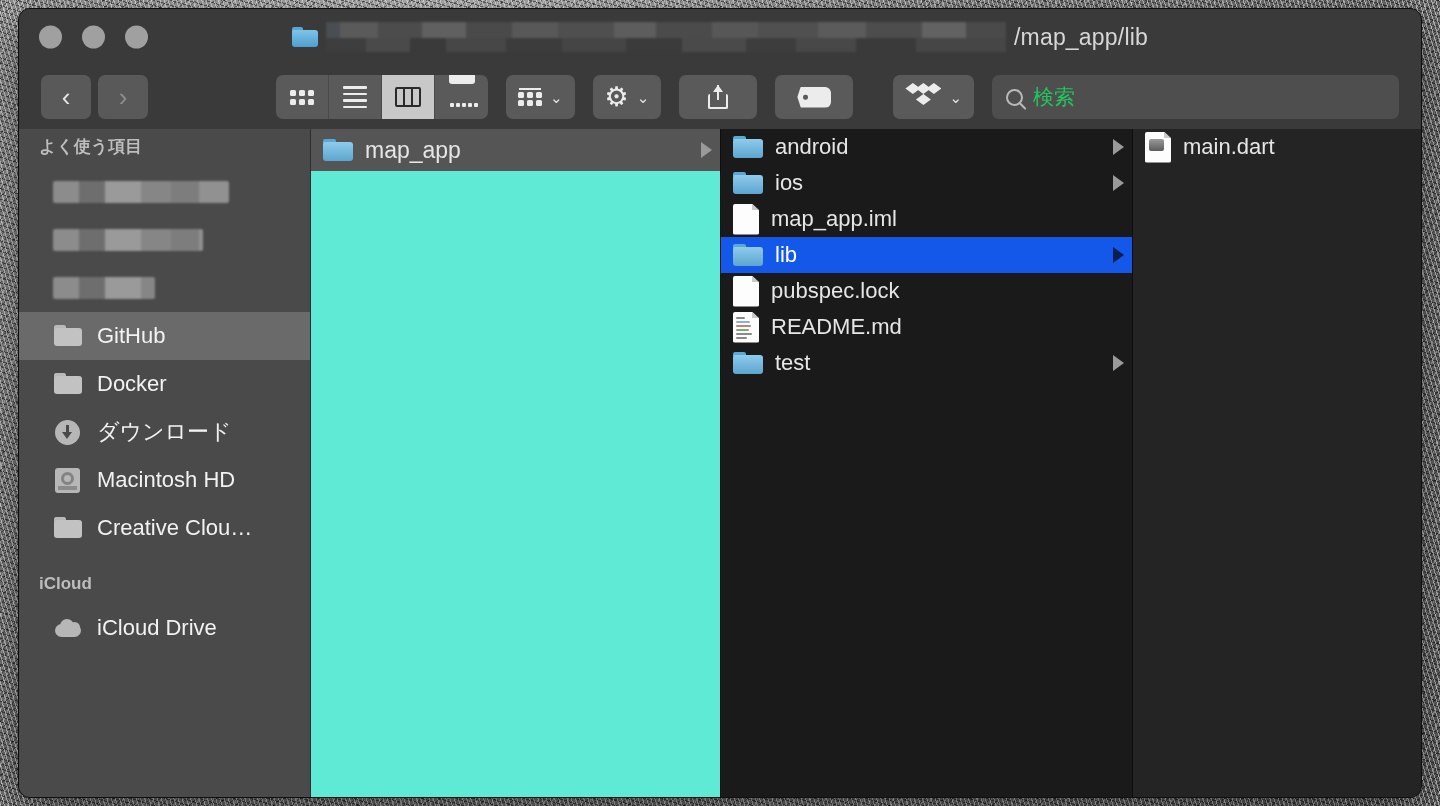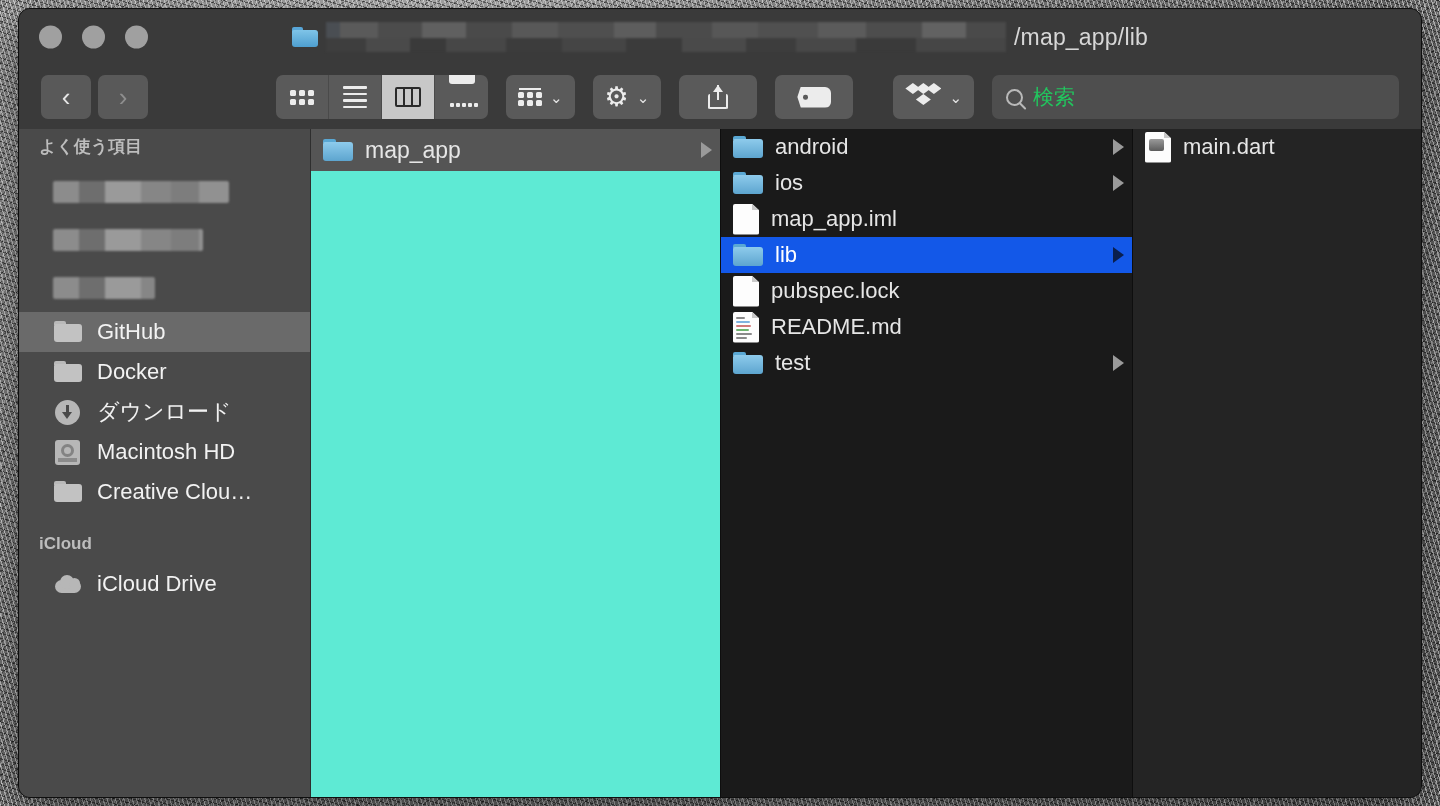--- a/index.html
+++ b/index.html
@@ -221,21 +221,21 @@
     background: #4a4a4a;
     overflow: hidden;
     border-right: 1px solid #2e2e2e;
   }
   .sb-header {
     color: #bdbdbd; font-size: 17px; font-weight: 600;
     padding: 6px 0 10px 20px;
   }
   .sb-item {
     display: flex; align-items: center; gap: 14px;
-    height: 40px; padding-left: 34px;
+    height: 48px; padding-left: 34px;
     color: #f2f2f2; font-size: 22px;
     white-space: nowrap; overflow: hidden;
   }
   .sb-item.selected { background: #6a6a6a; }
   .sb-redact { height: 48px; display: flex; align-items: center; padding-left: 34px; }
   .rb {
     height: 22px;
     background-image: linear-gradient(90deg,
       #8c8c8c 0 26px, #6e6e6e 26px 52px, #9a9a9a 52px 88px, #868686 88px 118px,
       #7d7d7d 118px 146px, #919191 146px 176px);

